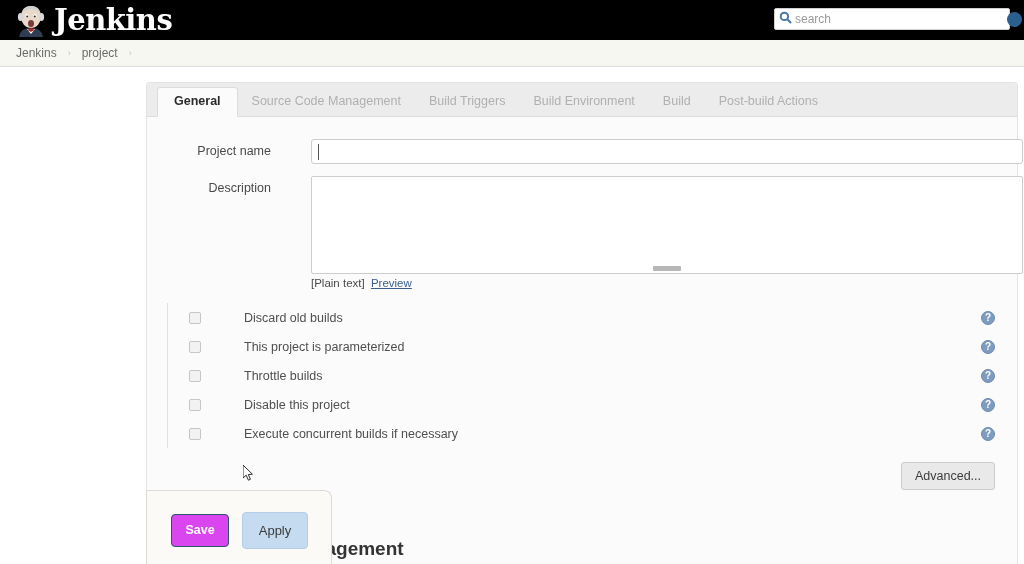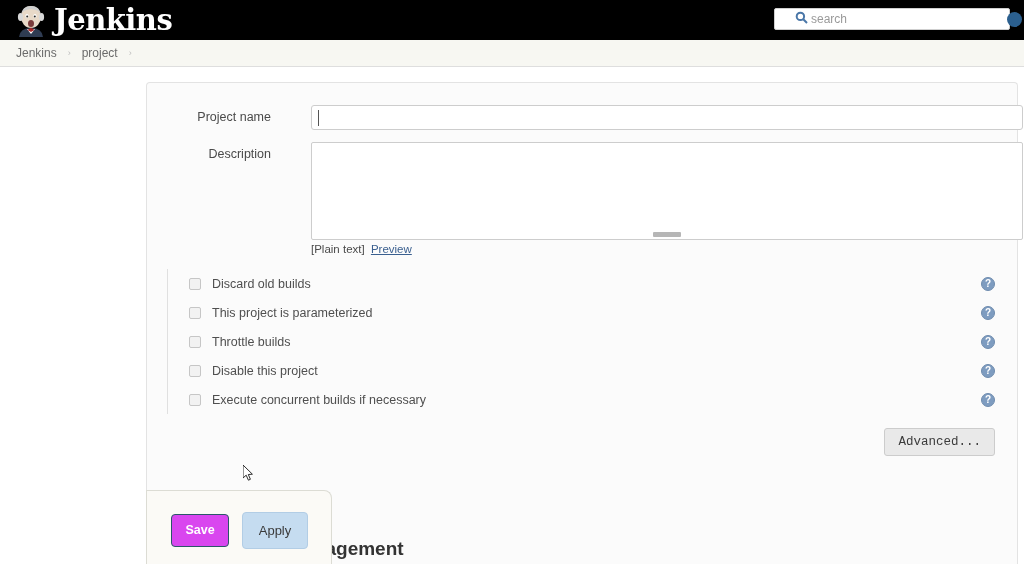--- a/index.html
+++ b/index.html
@@ -38,21 +38,21 @@
   .search-wrap {
     position: absolute; right: 14px; top: 8px;
     display: flex; align-items: center;
   }
   .search-box {
     width: 236px; height: 22px;
     background: #ffffff;
     border: 1px solid #cfcfcf;
     border-radius: 2px;
     display: flex; align-items: center;
-    padding-left: 20px;
+    padding-left: 4px;
   }
   .search-ph {
     font-size: 12px; color: #9a9a9a;
     margin-left: 3px;
   }
   .right-orb {
     position: absolute; right: -12px; top: 4px;
     width: 15px; height: 15px;
     border-radius: 50%;
     background: #2b5f8e;
@@ -190,20 +190,21 @@
     border-left: 1px solid #e0e0e0;
     padding-left: 0;
     margin-left: 20px;
     position: relative;
   }
   .check-row {
     display: flex;
     align-items: center;
     height: 29px;
     position: relative;
+    gap: 32px;
   }
   .cbox {
     width: 12px; height: 12px;
     border: 1px solid #c6c6c6;
     background: #f2f2f2;
     border-radius: 2px;
     margin-left: 21px;
     flex: none;
   }
   .cb-label {
@@ -225,21 +226,20 @@
     line-height: 12px;
     text-align: center;
   }
 
   
   .adv-wrap {
     display: flex;
     justify-content: flex-end;
     padding-right: 22px;
     margin-top: 14px;
-    font-family: Liberation Mono, monospace;
   }
   .adv-btn {
     background: #e9e9e9;
     border: 1px solid #cccccc;
     border-radius: 3px;
     font-size: 12.5px;
     color: #3b3b3b;
     padding: 6px 13px;
   }
 
@@ -346,20 +346,28 @@
   <span class="crumb link">Jenkins</span>
   <span class="crumb-sep">›</span>
   <span class="crumb link">project</span>
   <span class="crumb-sep">›</span>
 </div>
 
 <div class="page">
 
   <div class="config-panel">
 
+    <div class="tabbar">
+      <div class="tab active">General</div>
+      <div class="tab">Source Code Management</div>
+      <div class="tab">Build Triggers</div>
+      <div class="tab">Build Environment</div>
+      <div class="tab">Build</div>
+      <div class="tab">Post-build Actions</div>
+    </div>
 
     <div class="form-area">
 
       <div class="field-row">
         <div class="field-label">Project name</div>
         <div class="field-control">
           <div class="text-input">
             <div class="caret"></div>
           </div>
         </div>

